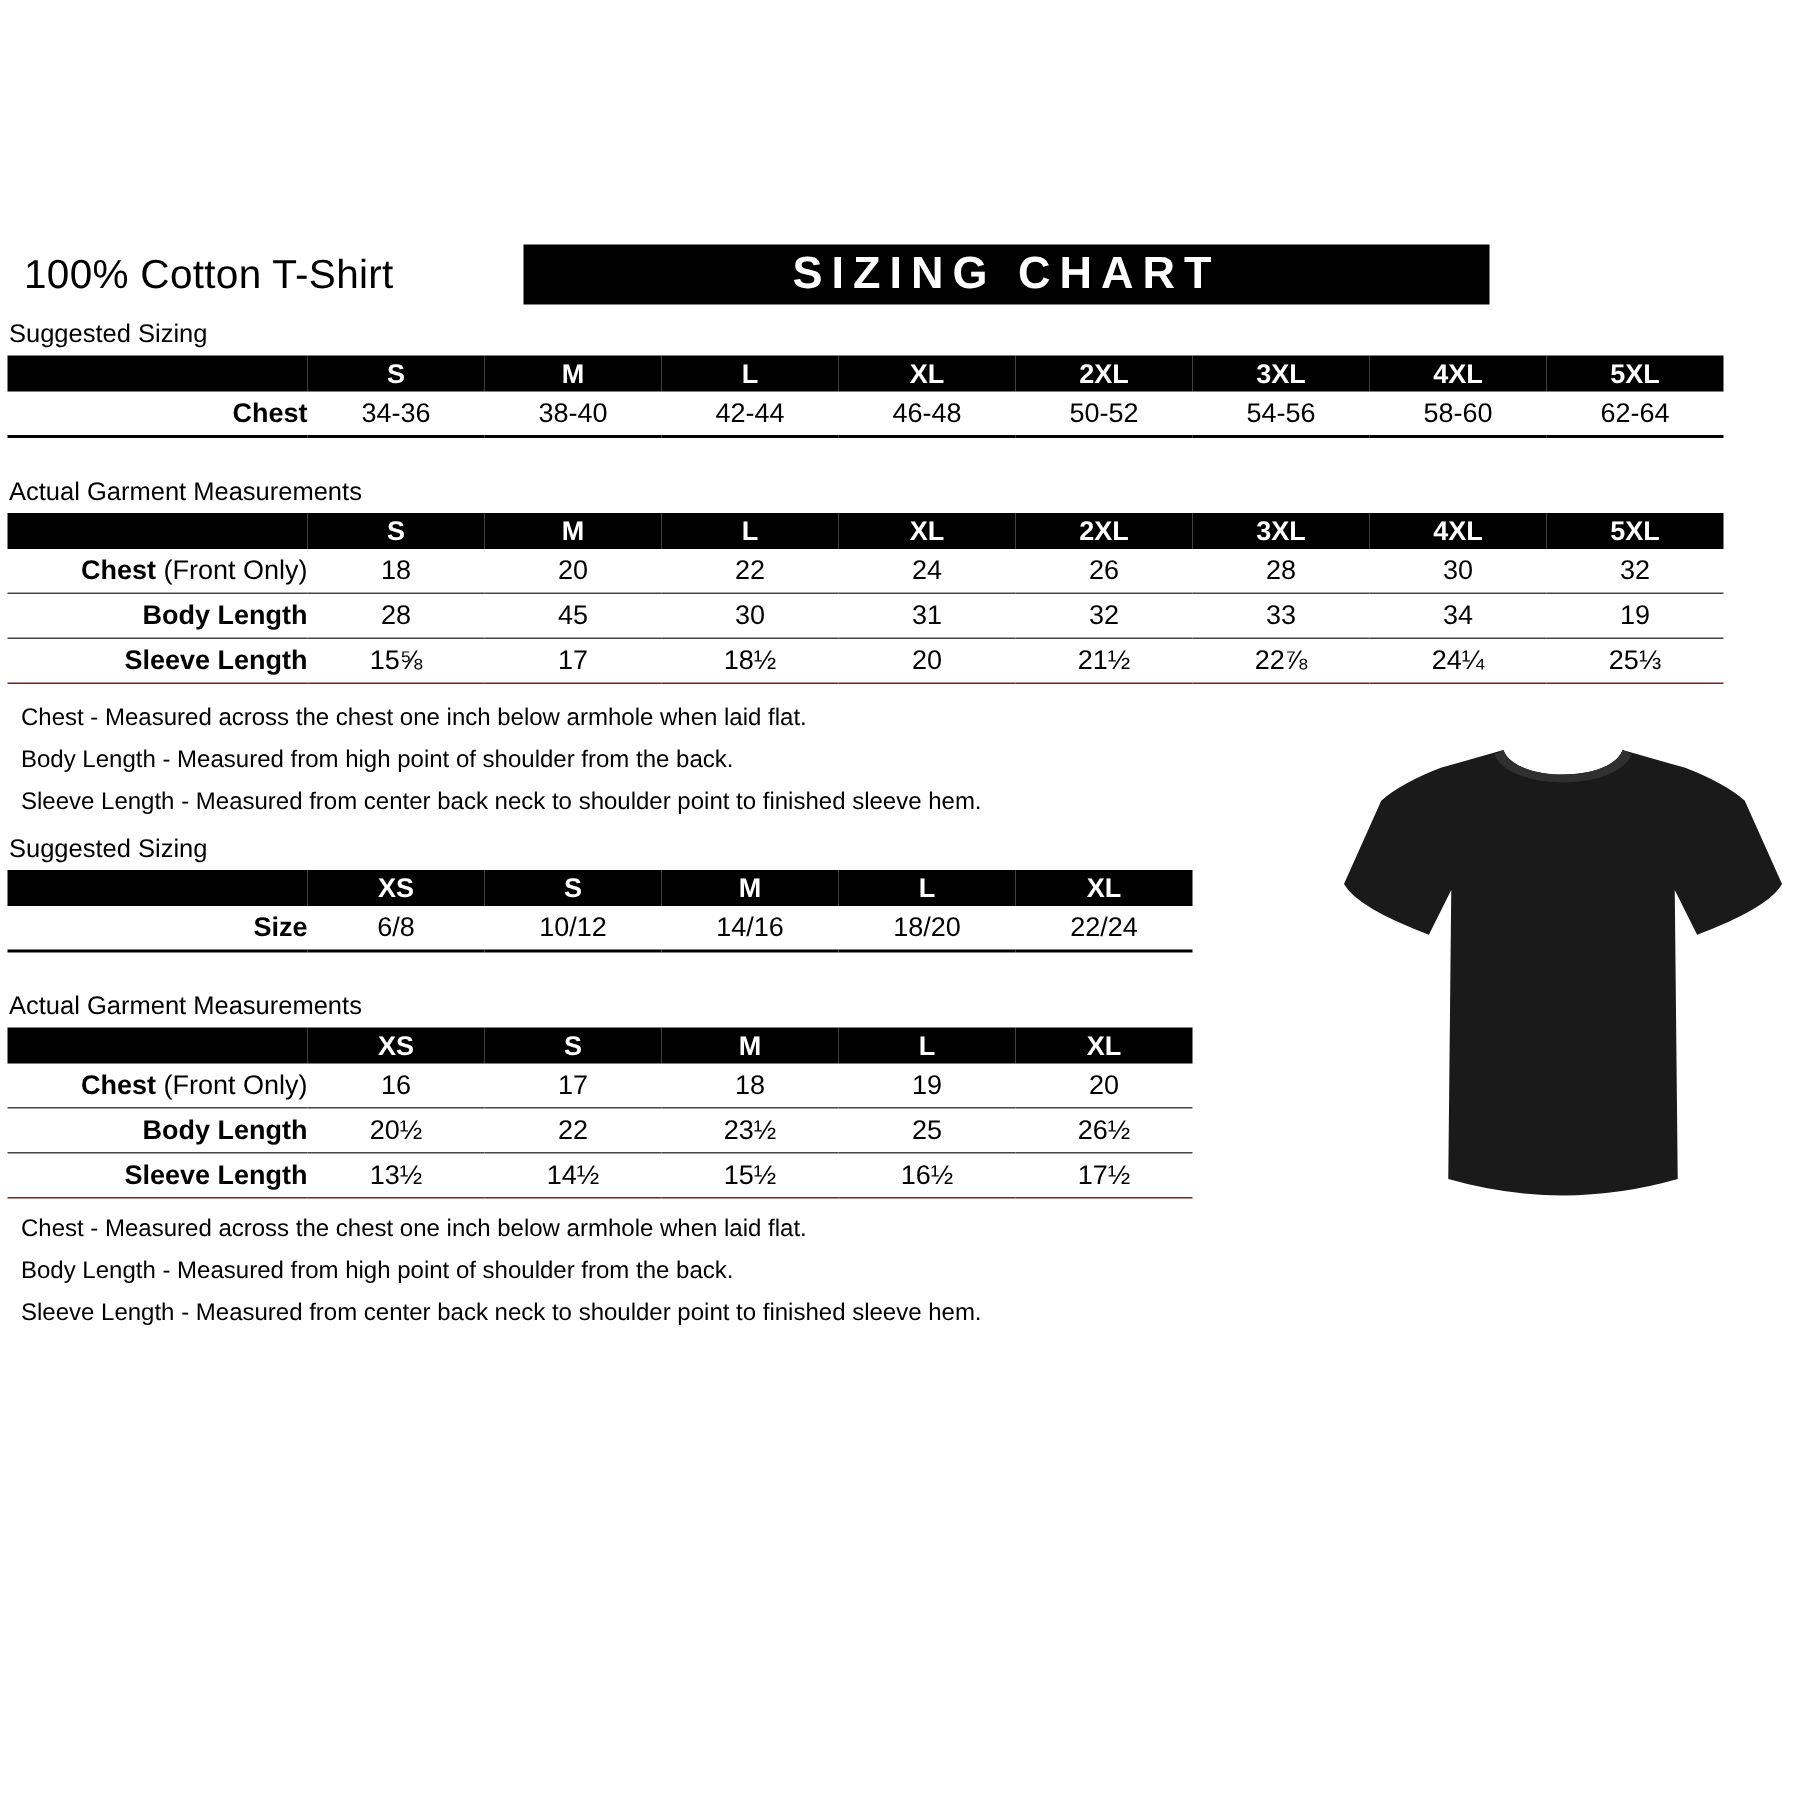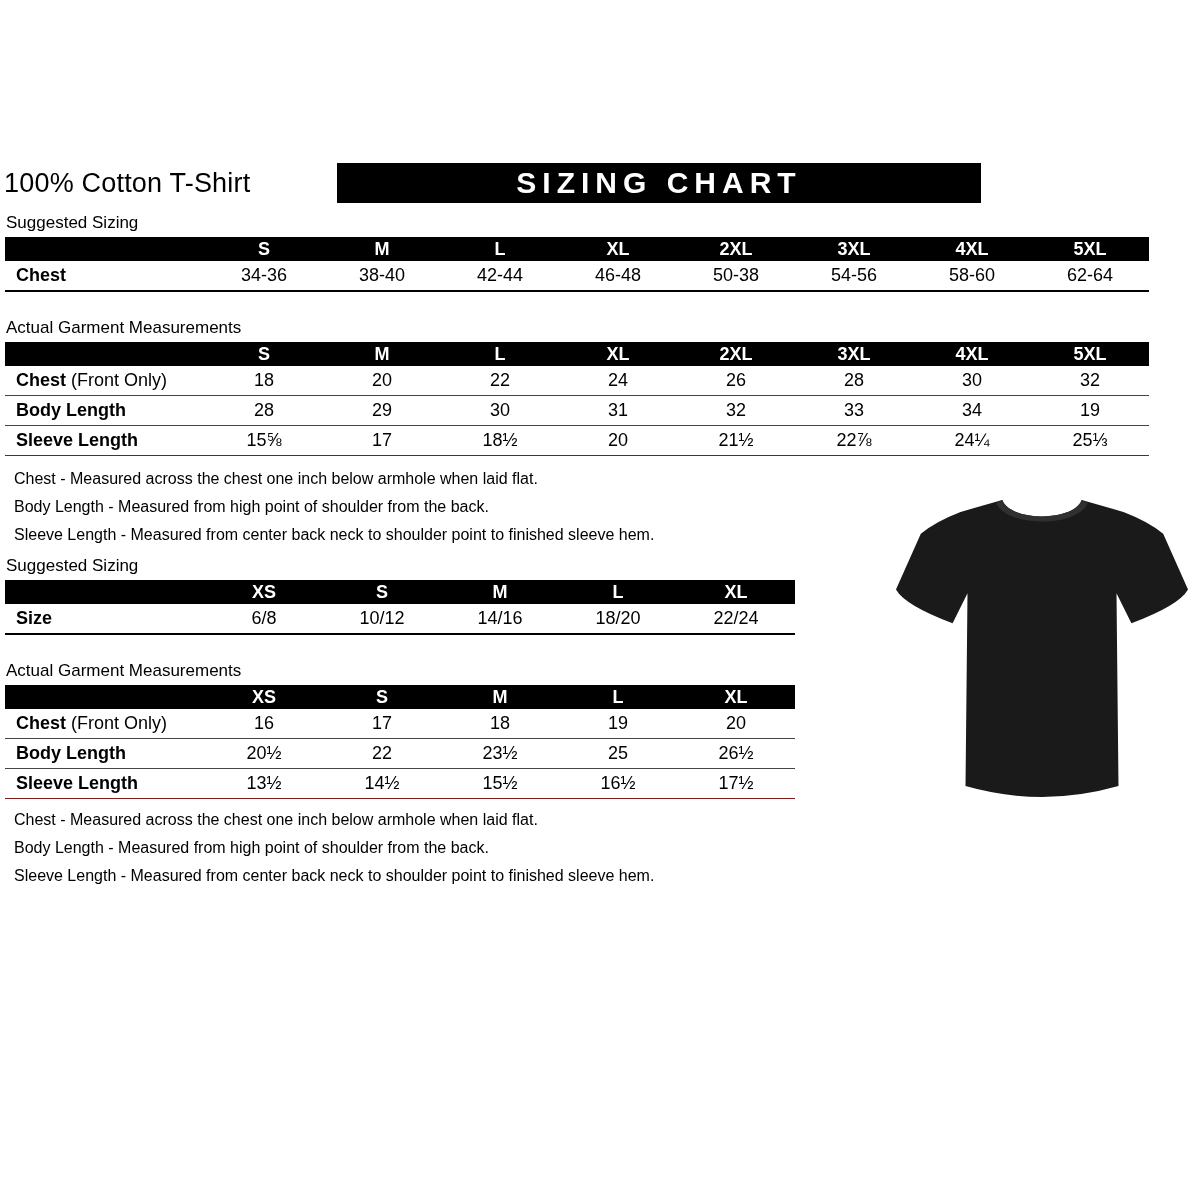--- a/index.html
+++ b/index.html
@@ -3,40 +3,40 @@
 <meta charset="utf-8">
 <style>
   html,body{margin:0;padding:0;}
   body{
     width:1200px;height:1200px;background:#fff;color:#000;
     font-family:"Liberation Sans", sans-serif;position:relative;overflow:hidden;
   }
   .wrap{position:absolute;inset:0;}
 
   
-  .header-row{display:flex;align-items:center;margin:163px 0 0 4px;}
+  .header-row{display:flex;align-items:center;margin:163px 0 0 16px;}
   h1.page-title{margin:0;font-size:27px;font-weight:400;width:333px;letter-spacing:0.2px;}
   .banner{
     width:644px;height:40px;background:#000;color:#fff;
     display:flex;align-items:center;justify-content:center;
     font-weight:bold;font-size:30px;letter-spacing:6px;
   }
 
   .section-label{font-size:17px;margin:10px 0 4px 6px;}
   .section-label.mt{margin-top:26px;}
 
   table.sz{border-collapse:collapse;table-layout:fixed;margin-left:5px;}
   table.sz th{
     background:#000;color:#fff;font-weight:bold;font-size:18px;
     height:24px;text-align:center;padding:0;
   }
   table.sz td{
     font-size:18px;height:29px;text-align:center;padding:0;vertical-align:middle;
   }
-  table.sz td.rowlabel{text-align:left;padding-left:11px;}
+  table.sz td.rowlabel{text-align:right;padding-left:11px;}
   .b{font-weight:bold;}
   .n{font-weight:normal;}
   tr.thick-bottom td{border-bottom:2px solid #000;}
   table.actual tbody tr td{border-bottom:1.5px solid #444;}
   table.actual tbody tr:last-child td{border-bottom:1px solid #7f1d1d;}
 
   .notes{margin:14px 0 0 14px;}
   .notes p{margin:0 0 10px 0;font-size:16px;line-height:18px;}
 
   h2.youth-title{margin:18px 0 0 5px;font-size:25px;font-weight:bold;}
@@ -81,21 +81,21 @@
         <th>5XL</th>
       </tr>
     </thead>
     <tbody>
       <tr class="thick-bottom">
         <td class="rowlabel"><span class="b">Chest</span></td>
         <td>34-36</td>
         <td>38-40</td>
         <td>42-44</td>
         <td>46-48</td>
-        <td>50-38</td>
+        <td>50-52</td>
         <td>54-56</td>
         <td>58-60</td>
         <td>62-64</td>
       </tr>
     </tbody>
   </table>
 
   <div class="section-label mt">Actual Garment Measurements</div>
   <table class="sz actual">
     <colgroup>
@@ -130,21 +130,21 @@
         <td>22</td>
         <td>24</td>
         <td>26</td>
         <td>28</td>
         <td>30</td>
         <td>32</td>
       </tr>
       <tr>
         <td class="rowlabel"><span class="b">Body Length</span></td>
         <td>28</td>
-        <td>29</td>
+        <td>45</td>
         <td>30</td>
         <td>31</td>
         <td>32</td>
         <td>33</td>
         <td>34</td>
         <td>19</td>
       </tr>
       <tr>
         <td class="rowlabel"><span class="b">Sleeve Length</span></td>
         <td>15⅝</td>

